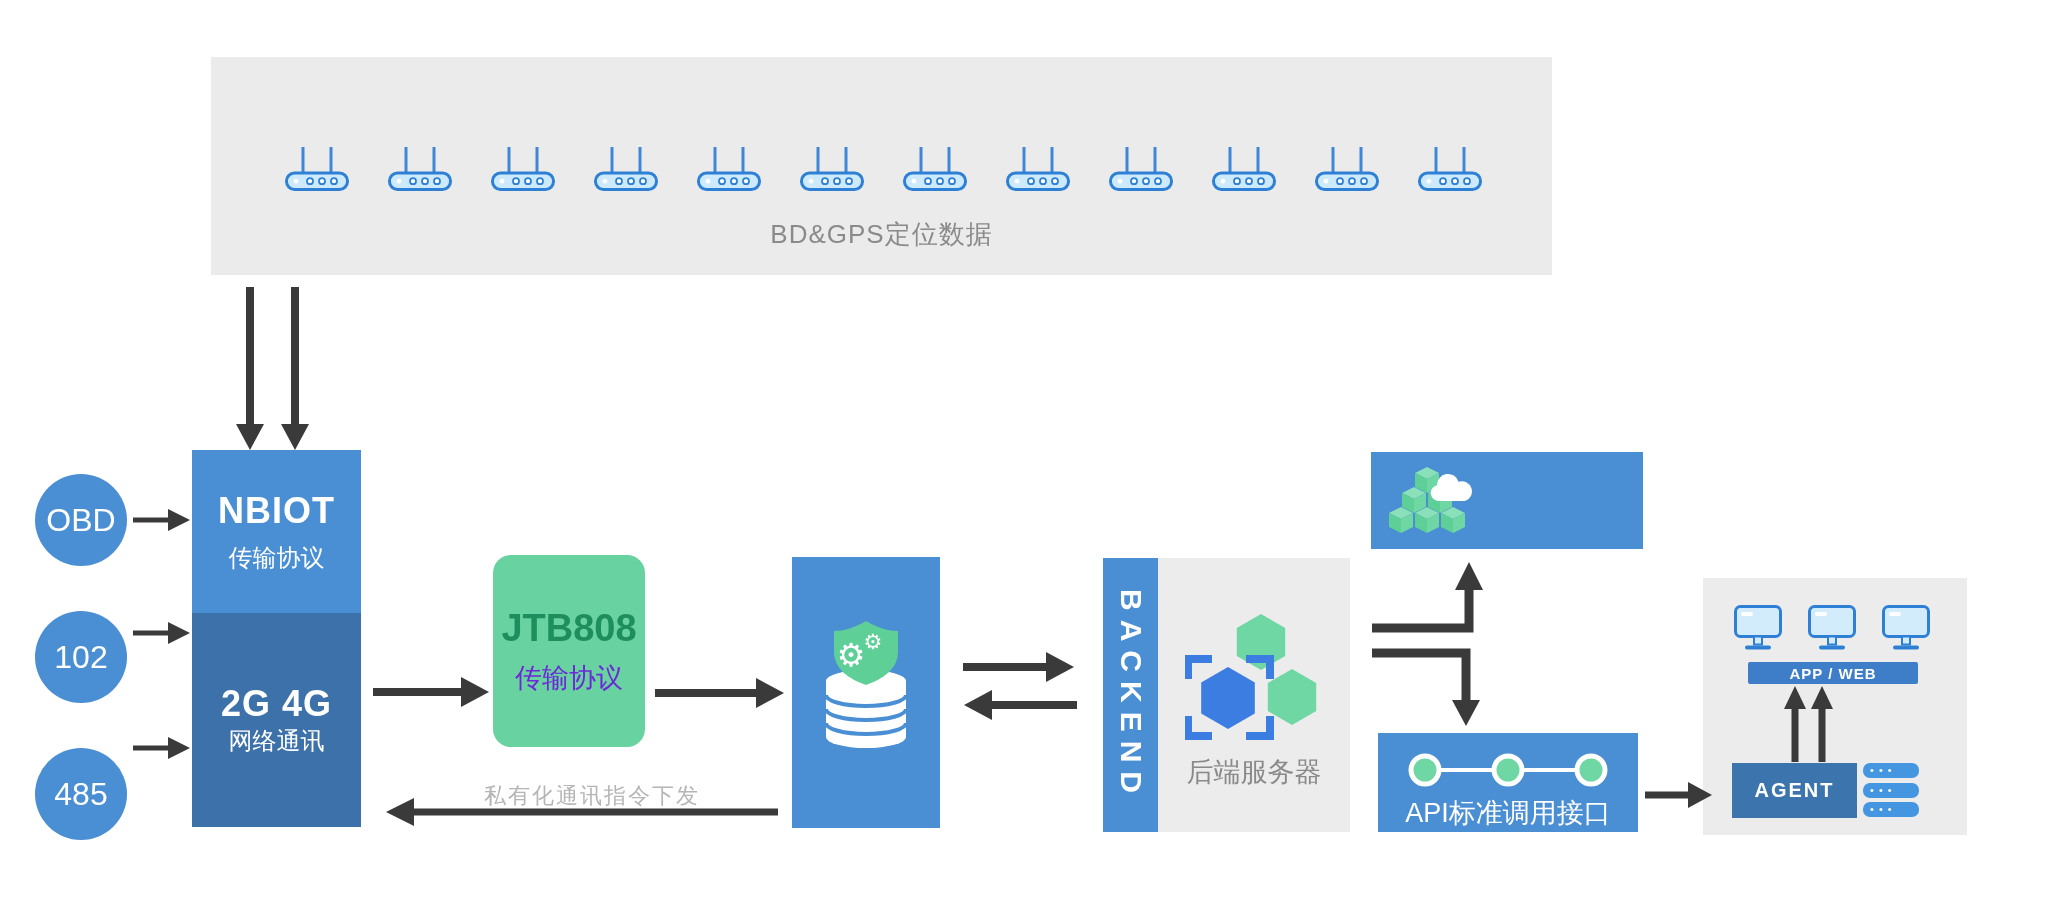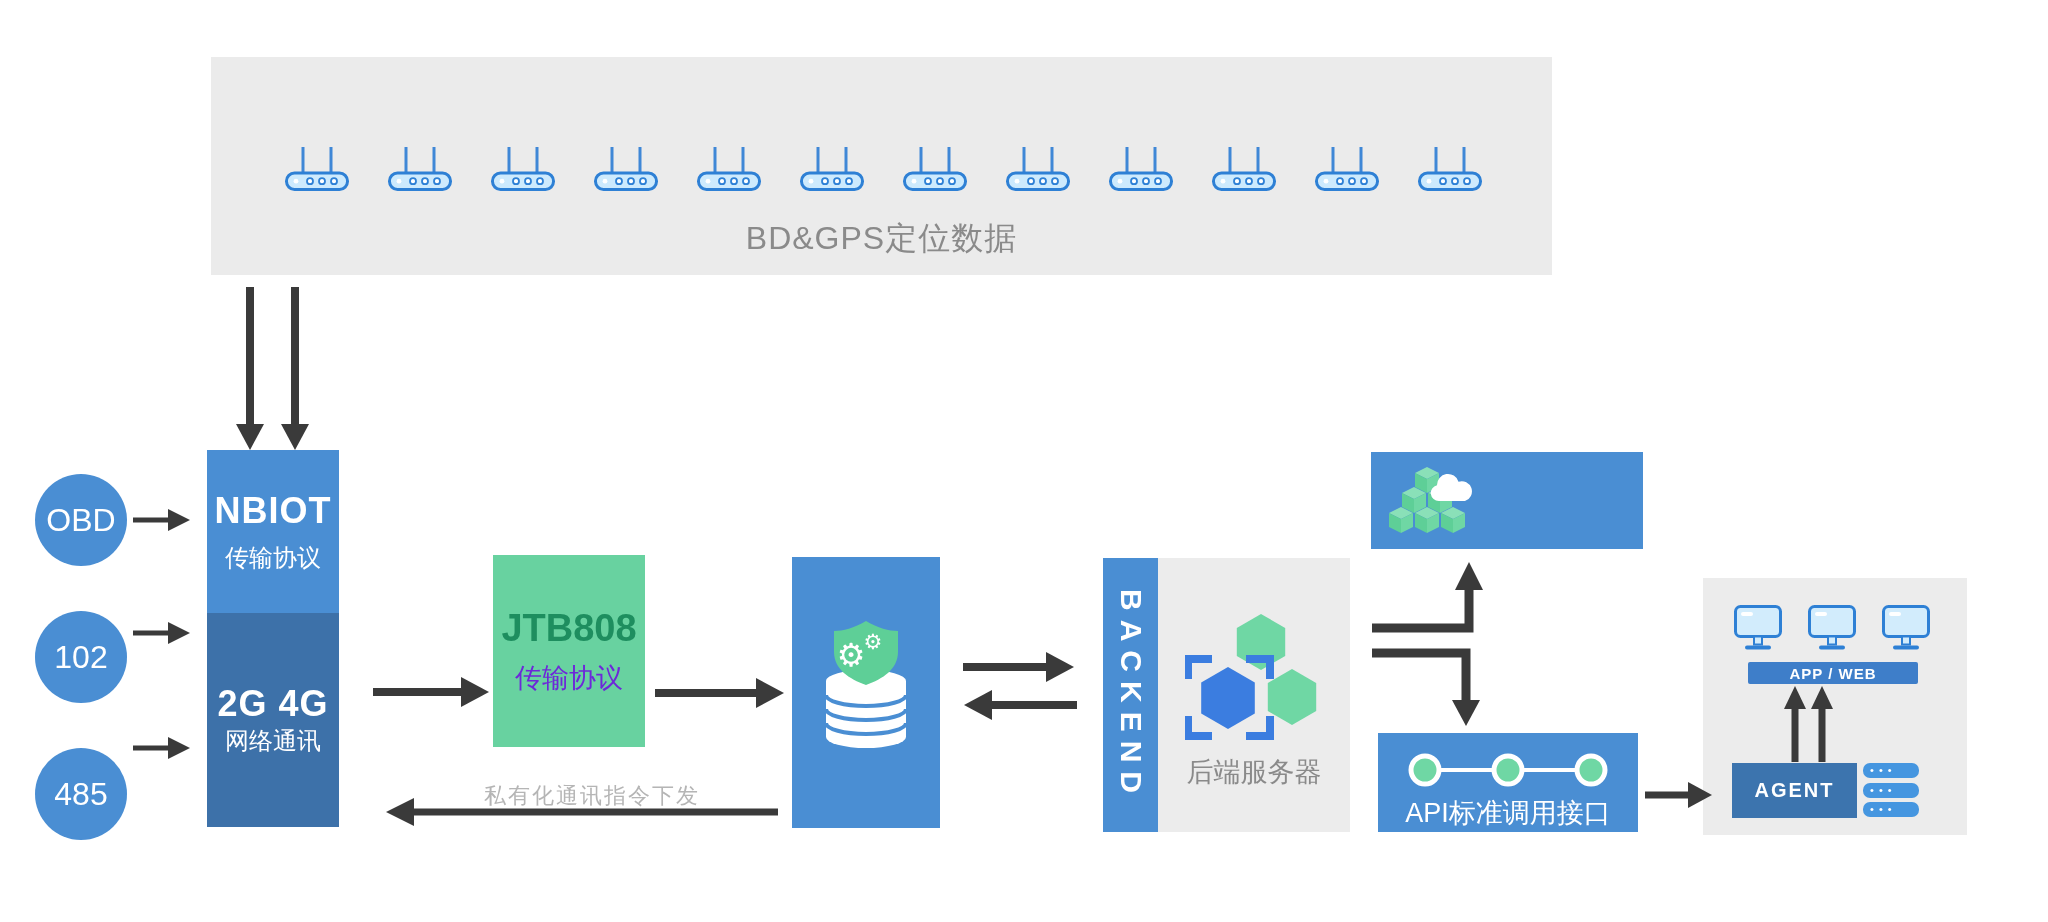--- a/index.html
+++ b/index.html
@@ -7,41 +7,41 @@
   body { font-family:"Liberation Sans","DejaVu Sans",sans-serif; }
   #canvas { position:relative; width:2048px; height:922px; background:#fff; overflow:hidden; }
 
   .abs { position:absolute; }
 
   
   .top-panel { left:211px; top:57px; width:1341px; height:218px; background:#ebebeb; }
   .routers-row { position:absolute; left:74px; top:88px; width:1197px; height:46px;
                  display:flex; justify-content:space-between; align-items:flex-end; }
   .top-label { position:absolute; left:0; right:0; top:160px; text-align:center;
-               font-size:32px; color:#8a8a8a; letter-spacing:1px; }
+               font-size:26px; color:#8a8a8a; letter-spacing:1px; }
 
   
   .input-col { left:35px; top:474px; width:92px; height:366px;
                display:flex; flex-direction:column; justify-content:space-between; }
   .input-circle { width:92px; height:92px; border-radius:50%; background:#4a8ed3;
                   display:flex; align-items:center; justify-content:center;
                   color:#fff; font-size:32px; }
 
   
-  .comm-box { left:207px; top:450px; width:132px; height:377px; display:flex; flex-direction:column; }
+  .comm-box { left:192px; top:450px; width:169px; height:377px; display:flex; flex-direction:column; }
   .comm-top { height:163px; background:#4a8ed3; display:flex; flex-direction:column;
               align-items:center; justify-content:center; gap:10px; color:#fff; }
   .comm-bottom { flex:1; background:#3d71a9; display:flex; flex-direction:column;
                  align-items:center; justify-content:center; color:#fff; }
   .comm-title { font-size:36px; font-weight:bold; letter-spacing:1px; }
   .comm-sub { font-size:24px; }
 
   
   .protocol-box { left:493px; top:555px; width:152px; height:192px; background:#68d2a0;
-                  display:flex; flex-direction:column; align-items:center; justify-content:center; gap:10px; }
+                  display:flex; flex-direction:column; align-items:center; justify-content:center; gap:10px;border-radius:18px; }
   .protocol-title { font-size:38px; font-weight:bold; color:#1e8e5f; }
   .protocol-sub { font-size:27px; color:#6d28d9; }
 
   
   .shield-box { left:792px; top:557px; width:148px; height:271px; background:#4a8ed3; }
 
   
   .backend-bar { left:1103px; top:558px; width:55px; height:274px; background:#4a8ed3;
                  display:flex; align-items:center; justify-content:center; }
   .backend-text { writing-mode:vertical-rl; text-orientation:sideways;

